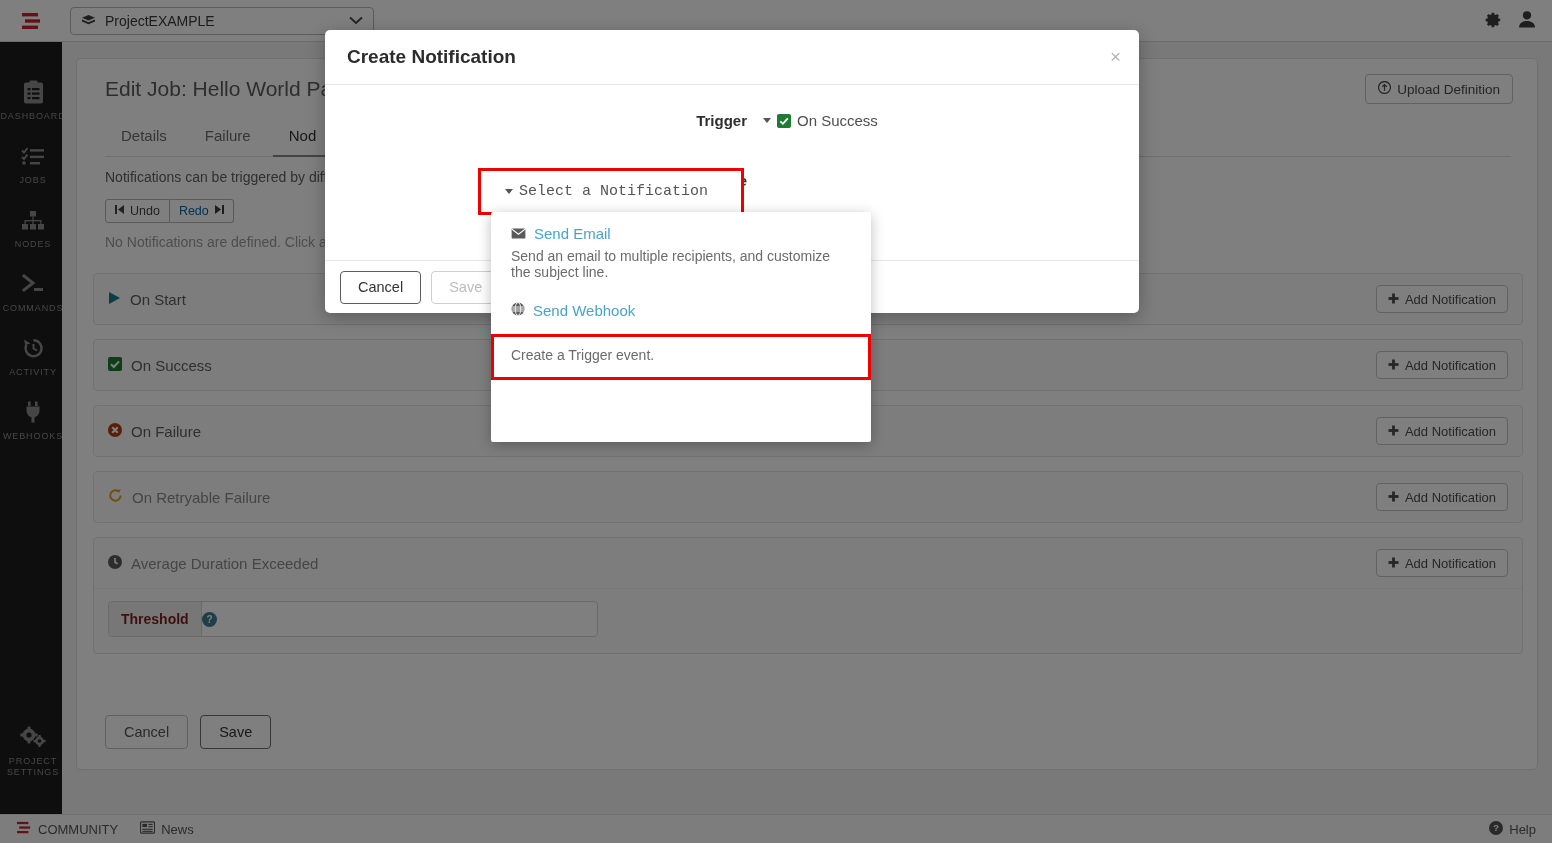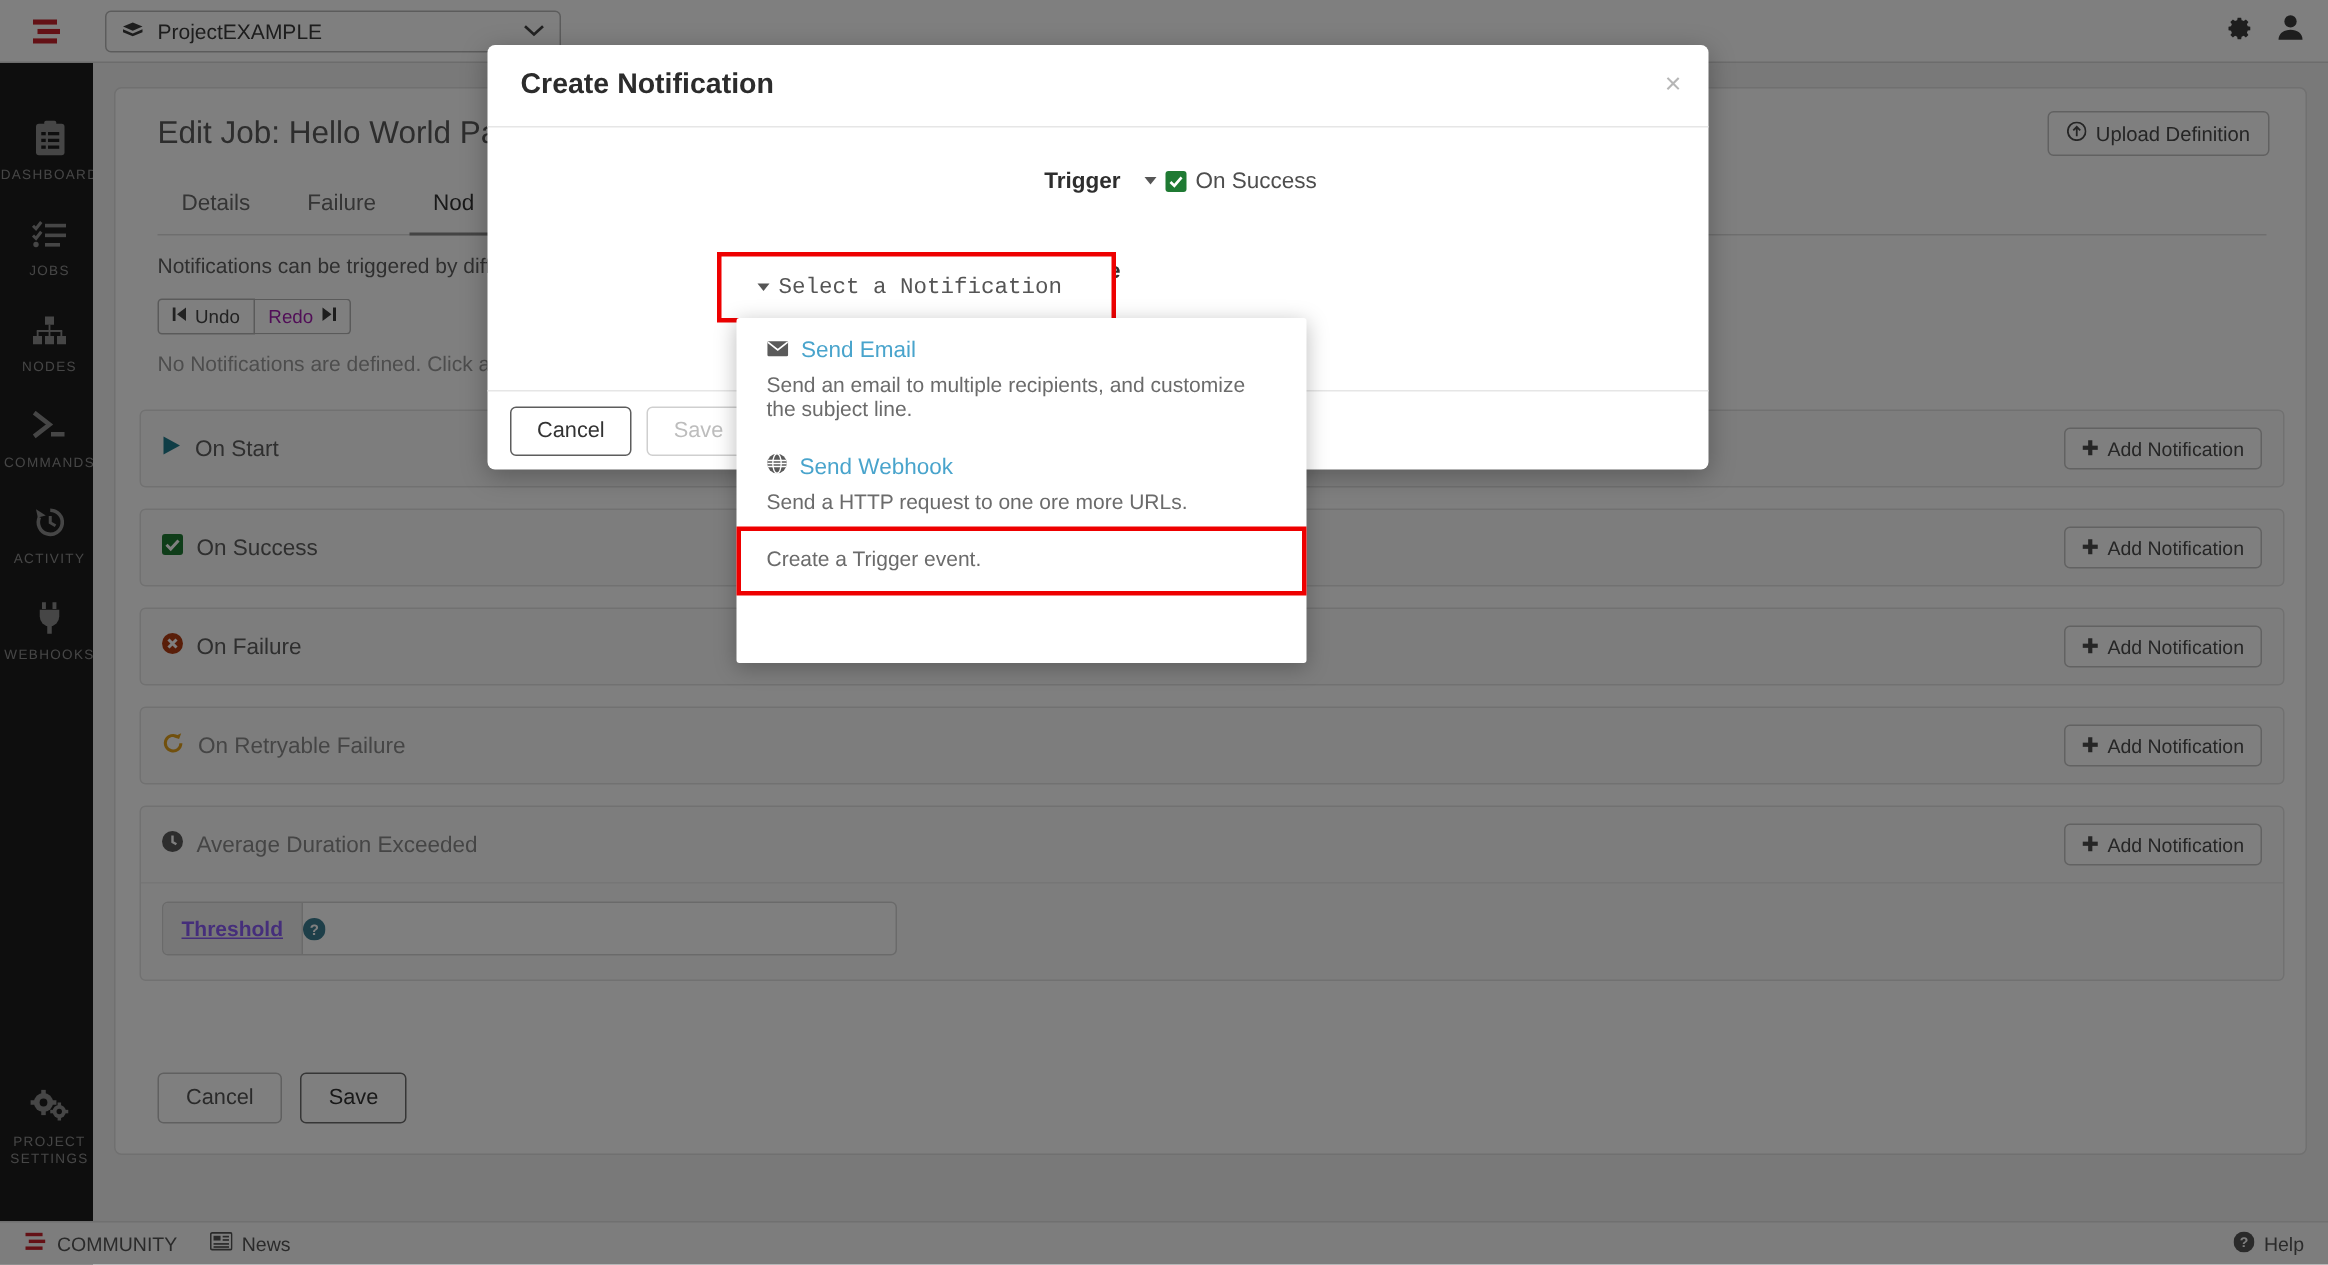--- a/index.html
+++ b/index.html
@@ -122,21 +122,21 @@
   }
   .undo-btn, .redo-btn {
     height: 24px; padding: 0 9px;
     border: 1px solid #b5b5b5;
     background: #fff; font-size: 12.5px;
     display: flex; align-items: center; gap: 5px;
     color: #444;
     font-family: "Liberation Sans", sans-serif;
   }
   .undo-btn { border-radius: 3px 0 0 3px; }
-  .redo-btn { border-radius: 0 3px 3px 0; border-left: none; color: #a21caf; justify-content: flex-end; }
+  .redo-btn { border-radius: 0 3px 3px 0; border-left: none; color: #0369a1; justify-content: flex-end; }
   .nodefined {
     position: absolute; left: 28px; top: 175px;
     font-size: 14px; color: #9b9b9b;
   }
 
   .notif-list { position: absolute; left: 16px; top: 214px; width: 1430px; }
   .notif-block {
     border: 1px solid #e3e3e3; border-radius: 4px;
     background: #fafafa;
     margin-bottom: 14px;
@@ -162,21 +162,21 @@
   .threshold-field {
     width: 490px; height: 36px;
     border: 1px solid #d5d5d5; border-radius: 4px;
     display: flex; align-items: center;
     background: #fff; overflow: hidden;
   }
   .threshold-label {
     padding: 0 12px; height: 100%;
     display: flex; align-items: center;
     background: #efefef; border-right: 1px solid #d5d5d5;
-    font-size: 14px; color: #8b5cf6; font-weight: bold; text-decoration: underline;
+    font-size: 14px; color: #7f1d1d; font-weight: bold;
   }
   .threshold-input {
     flex: 1; border: none; outline: none; height: 100%;
     padding: 0 10px; font-size: 14px; color: #555;
     font-family: "Liberation Sans", sans-serif;
     background: transparent;
   }
   .threshold-input::placeholder { color: #b0b0b0; }
   .help-dot { margin-right: 10px; display:flex; }
 
@@ -742,20 +742,19 @@
     <div class="dd-head">
       <span>
         <svg width="14" height="14" viewBox="0 0 14 14">
           <circle cx="7" cy="7" r="6.5" fill="#5a5a5a"></circle>
           <ellipse cx="7" cy="7" rx="2.8" ry="6.5" fill="none" stroke="#fff" stroke-width="0.9"></ellipse>
           <path d="M0.8 5 H13.2 M0.8 9 H13.2 M0.5 7 H13.5" stroke="#fff" stroke-width="0.9"></path>
         </svg>
       </span>
       <span>Send Webhook</span>
     </div>
-    <div class="dd-desc">Send a HTTP request to one ore more URLs.</div>
   </div>
 
   <div class="dd-item highlight">
     <div class="dd-desc">Create a Trigger event.</div>
   </div>
 
 </div>
 
 </body></html>

